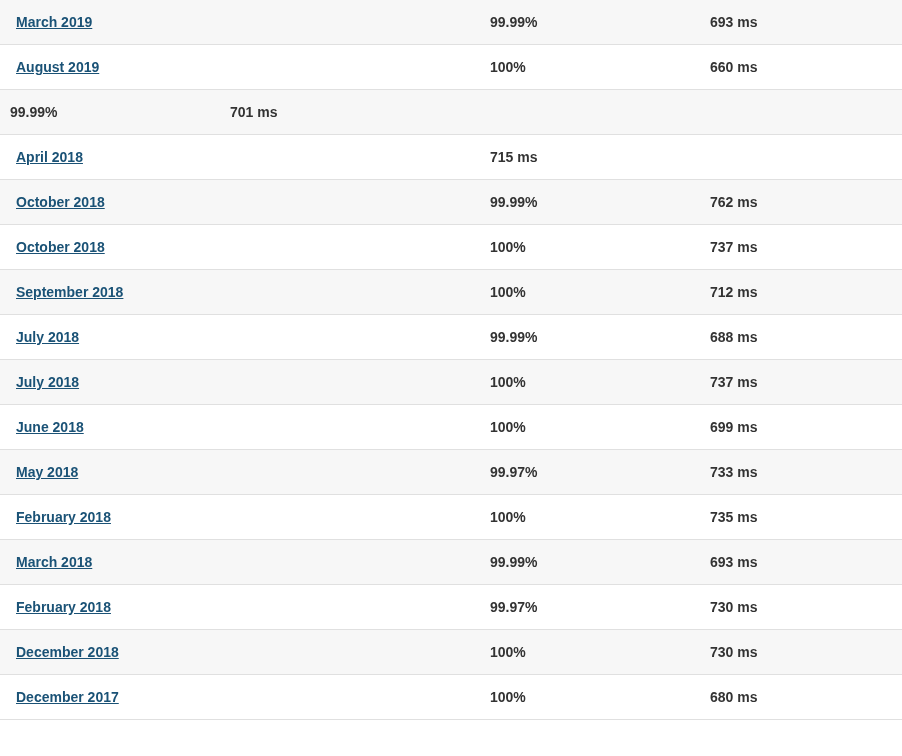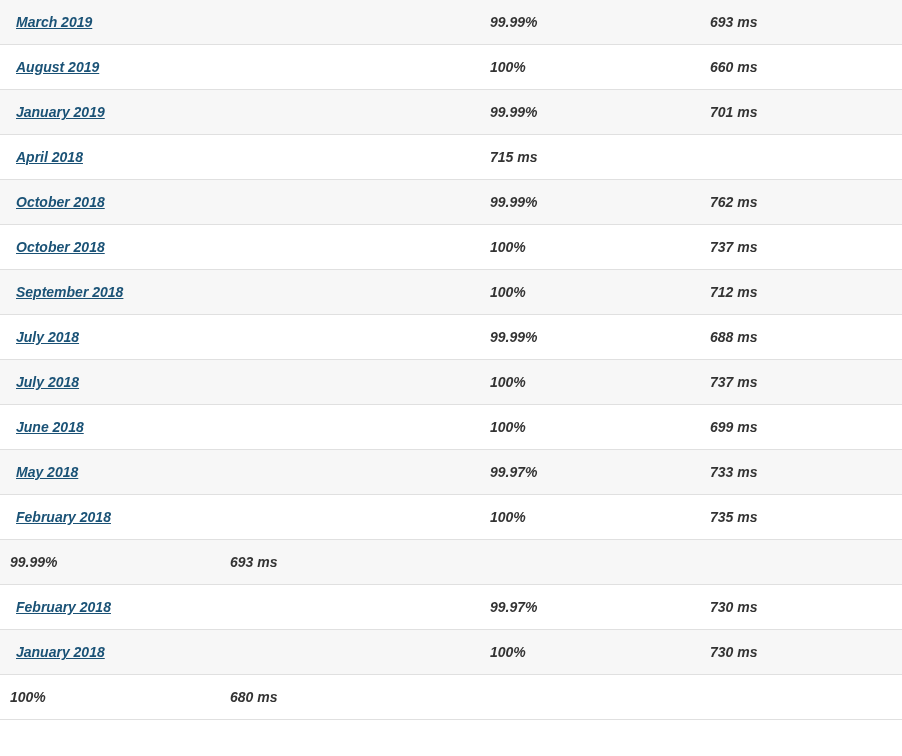--- a/index.html
+++ b/index.html
@@ -16,21 +16,20 @@
     .table-container {
       width: 902px;
       margin: 0 auto;
     }
     .table-row {
       display: flex;
       align-items: center;
       border-bottom: 1px solid #e0e0e0;
       padding: 14px 10px;
       background: #ffffff;
-      font-style: italic;
     }
     .table-row:nth-child(odd) {
       background: #f7f7f7;
     }
     .col-month {
       flex: 0 0 480px;
       padding-left: 6px;
     }
     .col-uptime {
       flex: 0 0 220px;
@@ -56,21 +55,20 @@
       <div class="col-month"><a class="month-link" href="#">March 2019</a></div>
       <div class="col-uptime">99.99%</div>
       <div class="col-response">693 ms</div>
     </div>
     <div class="table-row">
       <div class="col-month"><a class="month-link" href="#">August 2019</a></div>
       <div class="col-uptime">100%</div>
       <div class="col-response">660 ms</div>
     </div>
     <div class="table-row">
-      <div class="col-month"><a class="month-link" href="#">January 2019</a></div>
       <div class="col-uptime">99.99%</div>
       <div class="col-response">701 ms</div>
     </div>
     <div class="table-row">
       <div class="col-month"><a class="month-link" href="#">April 2018</a></div>
       <div class="col-response">715 ms</div>
     </div>
     <div class="table-row">
       <div class="col-month"><a class="month-link" href="#">October 2018</a></div>
       <div class="col-uptime">99.99%</div>
@@ -105,30 +103,32 @@
       <div class="col-month"><a class="month-link" href="#">May 2018</a></div>
       <div class="col-uptime">99.97%</div>
       <div class="col-response">733 ms</div>
     </div>
     <div class="table-row">
       <div class="col-month"><a class="month-link" href="#">February 2018</a></div>
       <div class="col-uptime">100%</div>
       <div class="col-response">735 ms</div>
     </div>
     <div class="table-row">
+      <div class="col-month"><a class="month-link" href="#">March 2018</a></div>
       <div class="col-uptime">99.99%</div>
       <div class="col-response">693 ms</div>
     </div>
     <div class="table-row">
       <div class="col-month"><a class="month-link" href="#">February 2018</a></div>
       <div class="col-uptime">99.97%</div>
       <div class="col-response">730 ms</div>
     </div>
     <div class="table-row">
-      <div class="col-month"><a class="month-link" href="#">January 2018</a></div>
+      <div class="col-month"><a class="month-link" href="#">December 2018</a></div>
       <div class="col-uptime">100%</div>
       <div class="col-response">730 ms</div>
     </div>
     <div class="table-row">
+      <div class="col-month"><a class="month-link" href="#">December 2017</a></div>
       <div class="col-uptime">100%</div>
       <div class="col-response">680 ms</div>
     </div>
   </div>
 
 </body></html>

